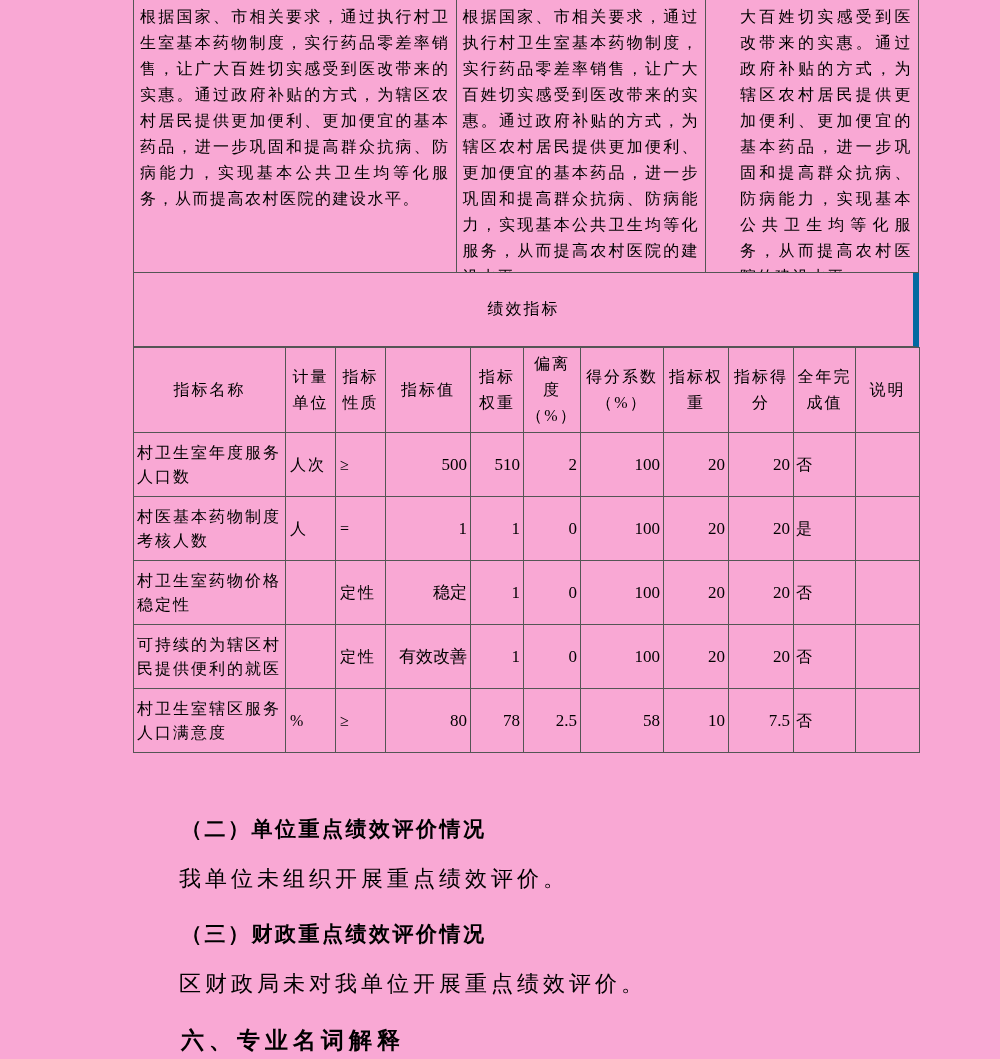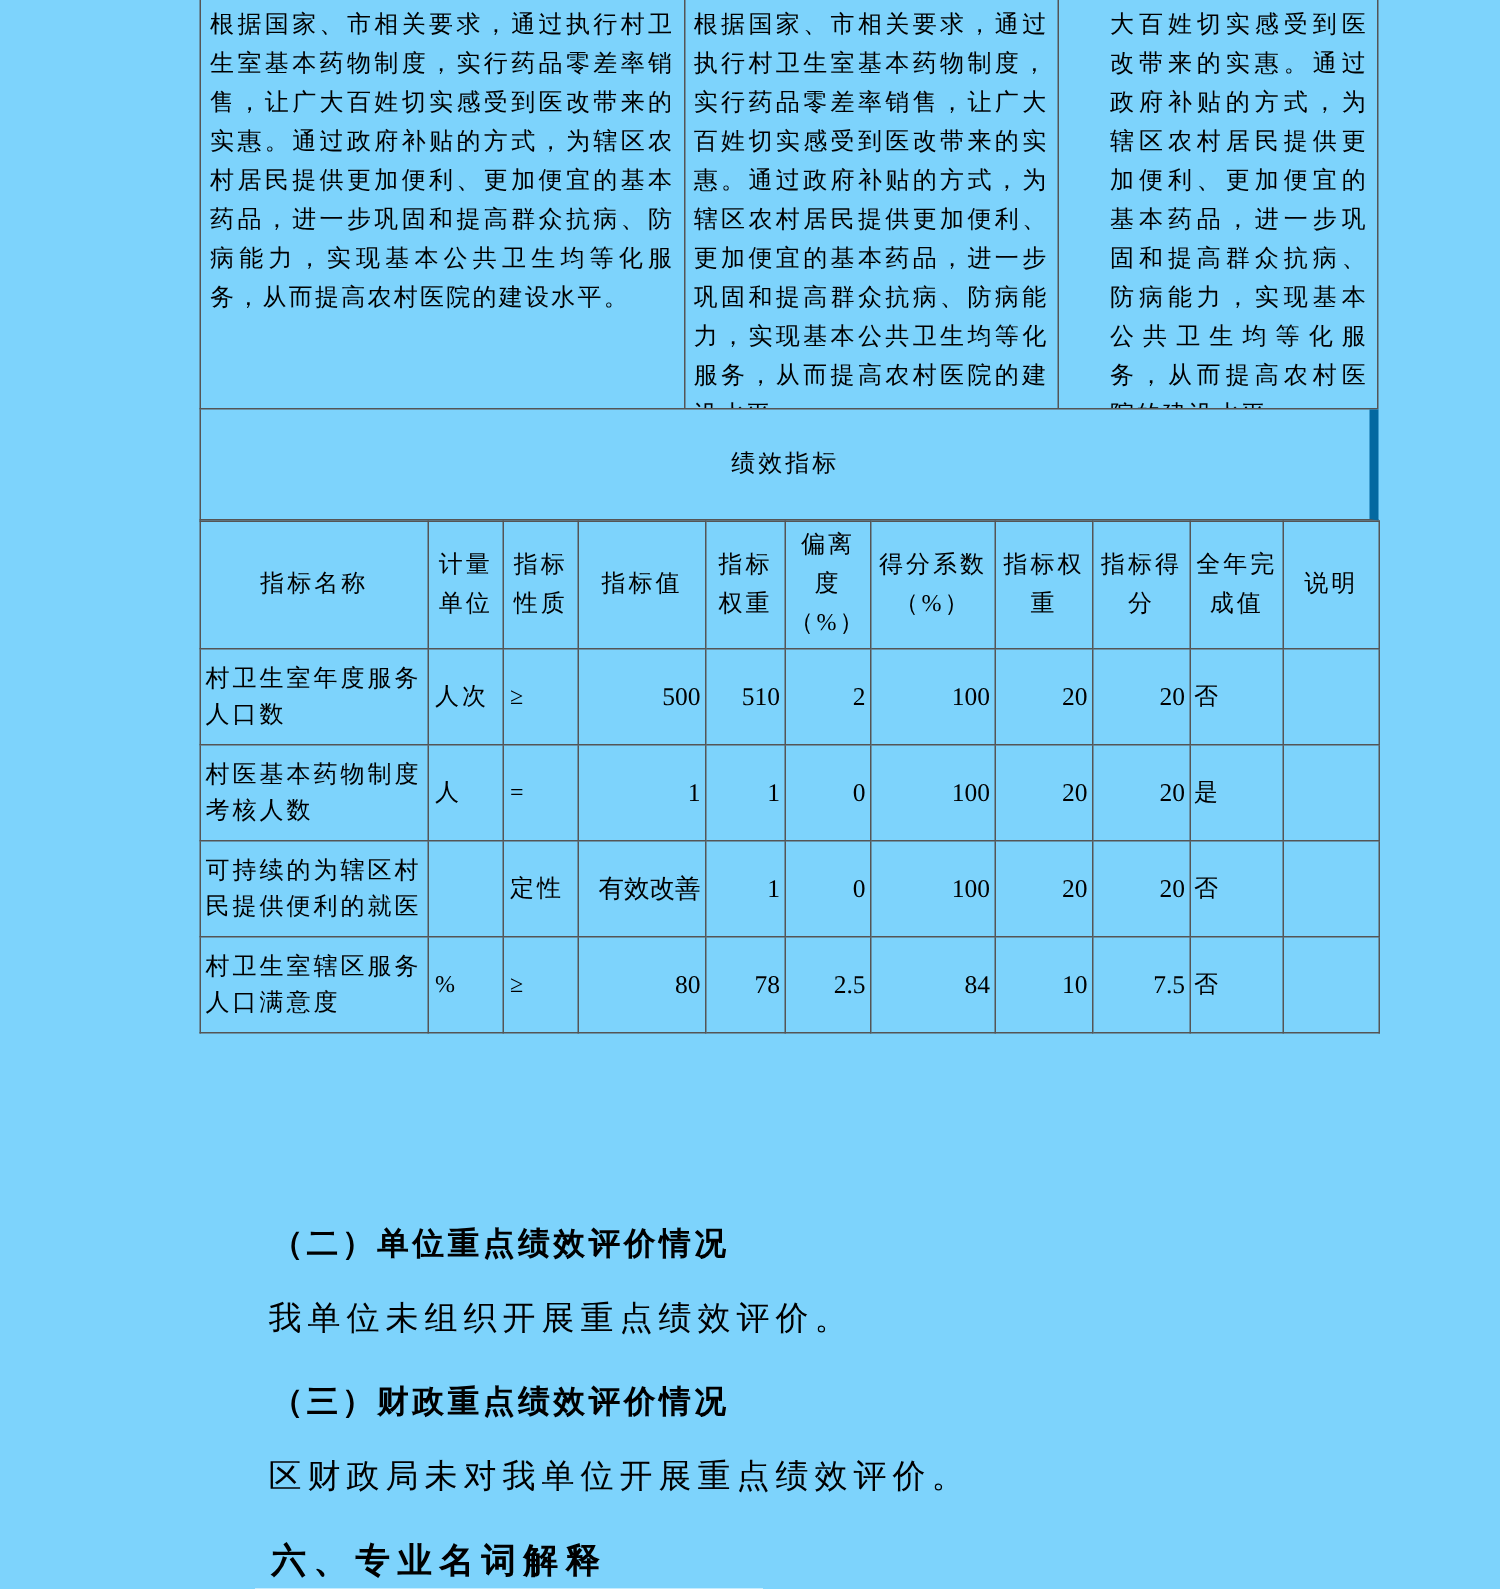--- a/index.html
+++ b/index.html
@@ -1,19 +1,19 @@
 <!DOCTYPE html>
 <html><head>
 <meta charset="utf-8">
 <style>
   * { margin: 0; padding: 0; box-sizing: border-box; }
   html, body { width: 1000px; height: 1059px; background: #ffffff; overflow: hidden; }
   body { font-family: "Liberation Serif", "DejaVu Serif", serif; color: #000; position: relative; }
 
-  .page { position: absolute; inset: 0; background: #7dd3fc; text-decoration: underline; }
+  .page { position: absolute; inset: 0; background: #f9a8d4; text-decoration: underline; }
 
   
   .cont-row {
     position: absolute; left: 133px; top: 0; width: 786px; height: 273px;
     display: flex;
     border-left: 1px solid #555; border-bottom: 1px solid #555;
   }
   .cont-cell {
     border-right: 1px solid #555;
     padding: 4px 6px 0 6px;
@@ -132,40 +132,53 @@
         <td>1</td>
         <td>1</td>
         <td>0</td>
         <td>100</td>
         <td>20</td>
         <td>20</td>
         <td>是</td>
         <td></td>
       </tr>
       <tr>
+        <td>村卫生室药物价格稳定性</td>
+        <td></td>
+        <td>定性</td>
+        <td>稳定</td>
+        <td>1</td>
+        <td>0</td>
+        <td>100</td>
+        <td>20</td>
+        <td>20</td>
+        <td>否</td>
+        <td></td>
+      </tr>
+      <tr>
         <td>可持续的为辖区村民提供便利的就医</td>
         <td></td>
         <td>定性</td>
         <td>有效改善</td>
         <td>1</td>
         <td>0</td>
         <td>100</td>
         <td>20</td>
         <td>20</td>
         <td>否</td>
         <td></td>
       </tr>
       <tr>
         <td>村卫生室辖区服务人口满意度</td>
         <td>%</td>
         <td>≥</td>
         <td>80</td>
         <td>78</td>
         <td>2.5</td>
-        <td>84</td>
+        <td>58</td>
         <td>10</td>
         <td>7.5</td>
         <td>否</td>
         <td></td>
       </tr>
     </tbody>
   </table>
 
   <div class="footer-sections">
     <div class="sub-heading first">（二）单位重点绩效评价情况</div>

